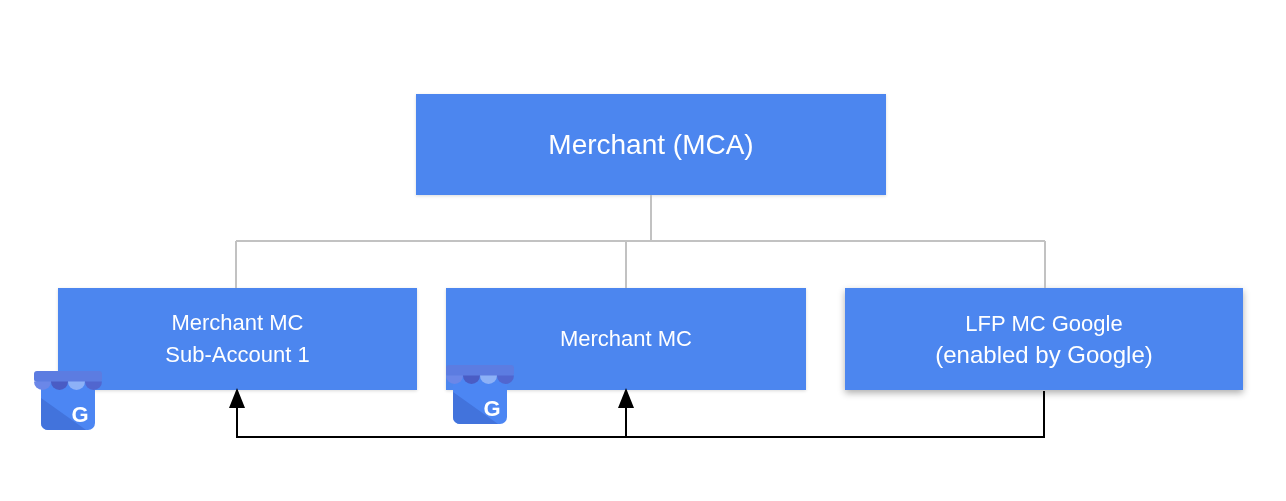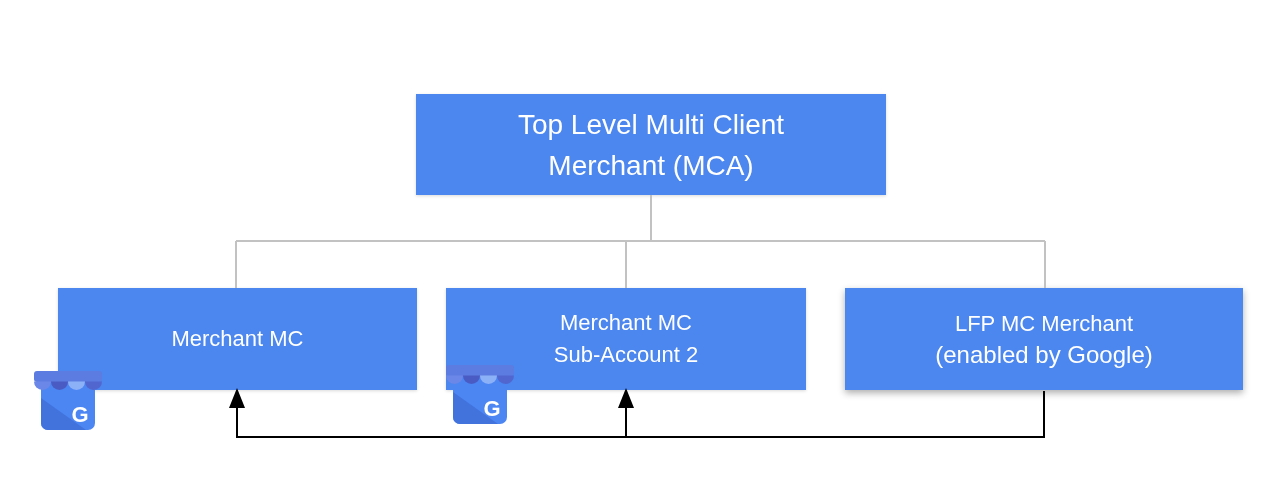--- a/index.html
+++ b/index.html
@@ -91,35 +91,34 @@
           <path d="M0,15.5 a8.5,8.5 0 0 0 17,0 z" fill="#6b87e8"></path>
           <path d="M17,15.5 a8.5,8.5 0 0 0 17,0 z" fill="#4a5cc4"></path>
           <path d="M34,15.5 a8.5,8.5 0 0 0 17,0 z" fill="#8db1f7"></path>
           <path d="M51,15.5 a8.5,8.5 0 0 0 17,0 z" fill="#5166cf"></path>
         </g>
       </symbol>
     </defs>
   </svg>
 
   <div class="node node-mca" style="background-color: rgb(76, 134, 239);">
-    <div class="node-line">Top Level Multi Client</div>
     <div class="node-line">Merchant (MCA)</div>
   </div>
 
   <div class="node node-sub1" style="background-color: rgb(76, 134, 239);">
     <div class="node-line">Merchant MC</div>
+    <div class="node-line">Sub-Account 1</div>
   </div>
 
   <div class="node node-sub2" style="background-color: rgb(76, 134, 239);">
     <div class="node-line">Merchant MC</div>
-    <div class="node-line">Sub-Account 2</div>
   </div>
 
   <div class="node node-lfp" style="background-color: rgb(76, 134, 239);">
-    <div class="node-line">LFP MC Merchant</div>
+    <div class="node-line">LFP MC Google</div>
     <div class="node-line node-line-sub">(enabled by Google)</div>
   </div>
 
   <svg class="connector-layer" viewBox="0 0 1286 501">
     <path d="M651,195 L651,241 M236,241 L1045,241 M236,241 L236,288 M626,241 L626,288 M1045,241 L1045,288" fill="none" stroke-width="2" stroke="#c2c2c2"></path>
     <path d="M1044,391 L1044,437 L237,437 L237,404 M626,437 L626,404" fill="none" stroke-width="2" stroke="#000000"></path>
     <polygon points="237,388 229,408 245,408" fill="#000000"></polygon>
     <polygon points="626,388 618,408 634,408" fill="#000000"></polygon>
   </svg>
 

